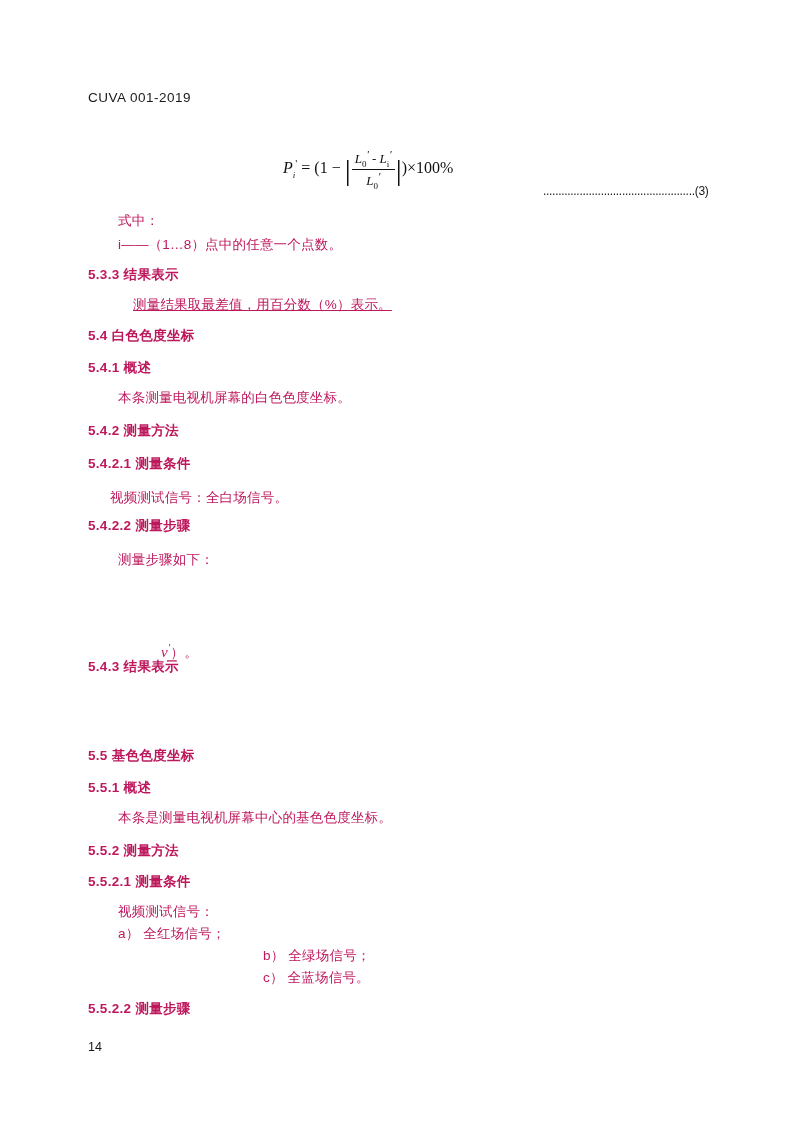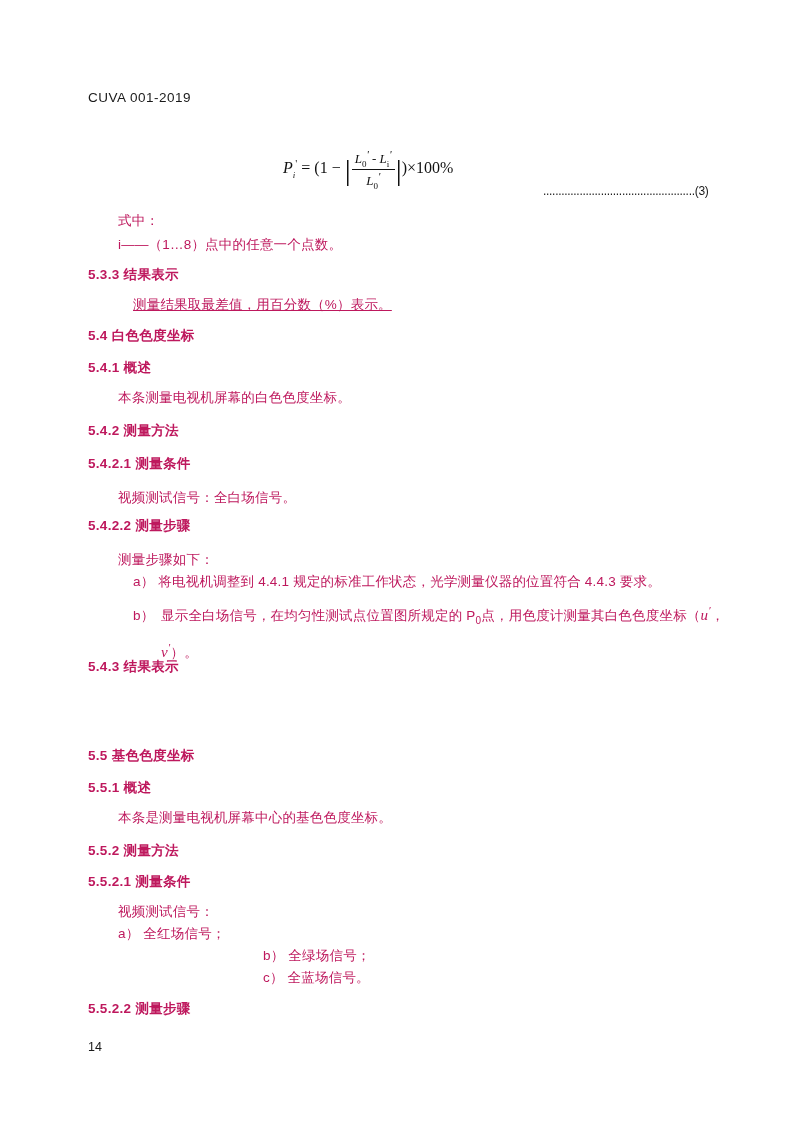--- a/index.html
+++ b/index.html
@@ -141,41 +141,37 @@
       <div class="formula">
         <span class="italic">P</span><span class="sub">i</span><span class="sup-prime">'</span>
         <span>= (1 −</span>
         <span class="bigbar">|</span><span class="frac"><span class="num italic">L<span class="sub" style="font-style:normal">0</span><span class="sup-prime">'</span> - L<span class="sub" style="font-style:normal">i</span><span class="sup-prime">'</span></span><span class="den italic">L<span class="sub" style="font-style:normal">0</span><span class="sup-prime">'</span></span></span><span class="bigbar">|</span><span>)×100%</span>
       </div>
       <div class="eqnum">
         <span>..................................................</span><span>(3)</span>
       </div>
     </div>
 
-    <div class="line body-text" style="left:133px; top:604px;">
-      <span class="item-label">b）</span><span>显示全白场信号，在均匀性测试点位置图所规定的 P</span><span style="font-size:10px; vertical-align:sub;">0</span><span>点，用色度计测量其白色色度坐标（</span><span class="formula-inline"><span>u</span><span class="sup-prime">′</span></span><span>，</span>
-    </div>
     <div class="line body-text" style="left:161px; top:641px;">
       <span class="formula-inline"><span>v</span><span class="sup-prime">′</span></span><span>）。</span>
     </div>
 
     <div class="footer">14</div>
   <div class="line body-text" style="left: 118px; top: 212px;">式中：</div>
       <div class="line body-text" style="left: 118px; top: 236px;">i——（1…8）点中的任意一个点数。</div>
       <div class="line heading" style="left: 88px; top: 266px;">5.3.3   结果表示</div>
       <div class="line body-text" style="left: 133px; top: 296px; text-decoration: underline;">测量结果取最差值，用百分数（%）表示。</div>
       <div class="line heading" style="left: 88px; top: 327px;">5.4   白色色度坐标</div>
       <div class="line heading" style="left: 88px; top: 359px;">5.4.1   概述</div>
       <div class="line body-text" style="left: 118px; top: 389px;">本条测量电视机屏幕的白色色度坐标。</div>
       <div class="line heading" style="left: 88px; top: 422px;">5.4.2   测量方法</div>
       <div class="line heading" style="left: 88px; top: 455px;">5.4.2.1   测量条件</div>
-      <div class="line body-text" style="left: 118px; top: 489px;">视频测试信号：全白场信号。</div>
+      <div class="line body-text" style="left: 110px; top: 489px;">视频测试信号：全白场信号。</div>
       <div class="line heading" style="left: 88px; top: 517px;">5.4.2.2   测量步骤</div>
       <div class="line body-text" style="left: 118px; top: 551px;">测量步骤如下：</div>
-      <div class="line body-text" style="left: 133px; top: 573px;">a）   将电视机调整到 4.4.1 规定的标准工作状态，光学测量仪器的位置符合 4.4.3 要求。</div>
       <div class="line heading" style="left: 88px; top: 658px;">5.4.3   结果表示</div>
       <div class="line heading" style="left: 88px; top: 747px;">5.5   基色色度坐标</div>
       <div class="line heading" style="left: 88px; top: 779px;">5.5.1   概述</div>
       <div class="line body-text" style="left: 118px; top: 809px;">本条是测量电视机屏幕中心的基色色度坐标。</div>
       <div class="line heading" style="left: 88px; top: 842px;">5.5.2   测量方法</div>
       <div class="line heading" style="left: 88px; top: 873px;">5.5.2.1   测量条件</div>
       <div class="line body-text" style="left: 118px; top: 903px;">视频测试信号：</div>
       <div class="line body-text" style="left: 118px; top: 925px;">a）   全红场信号；</div>
       <div class="line body-text" style="left: 263px; top: 947px;">b）   全绿场信号；</div>
       <div class="line body-text" style="left: 263px; top: 969px;">c）   全蓝场信号。</div>

